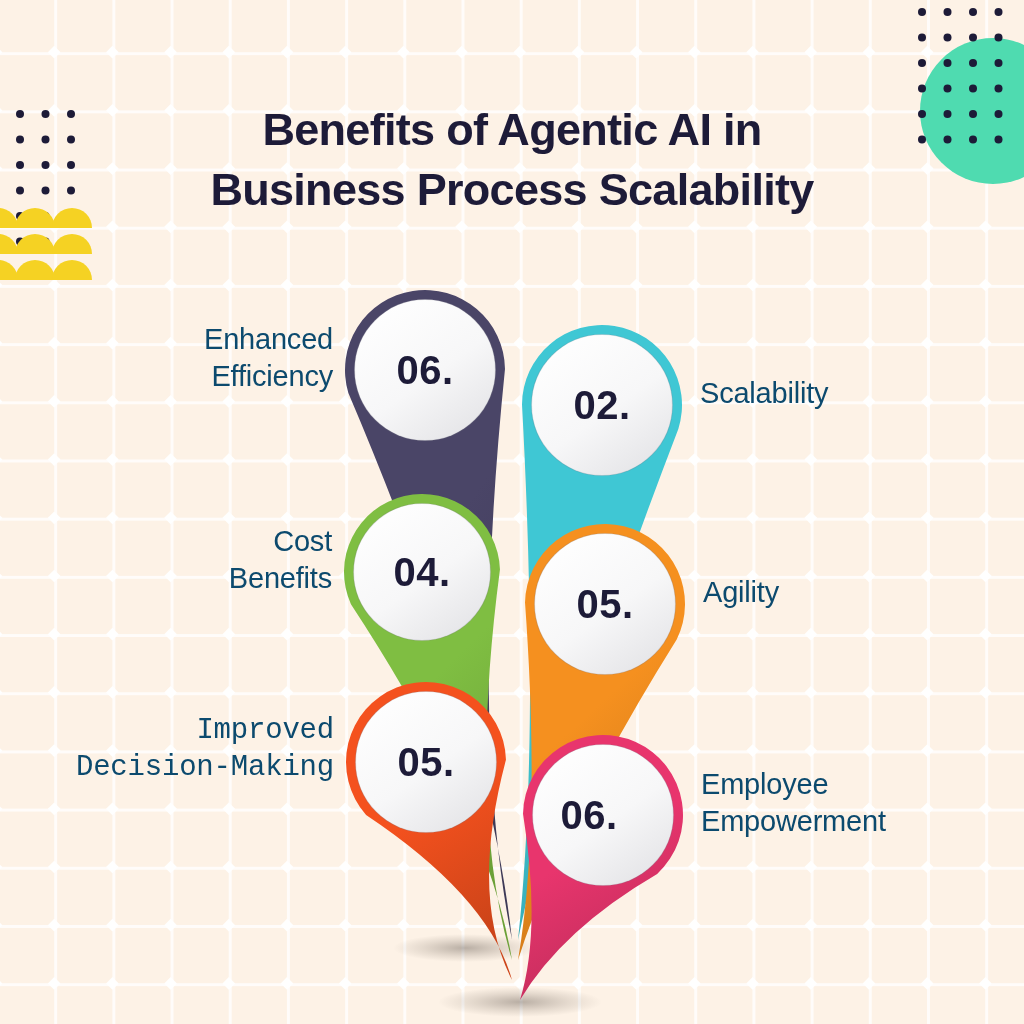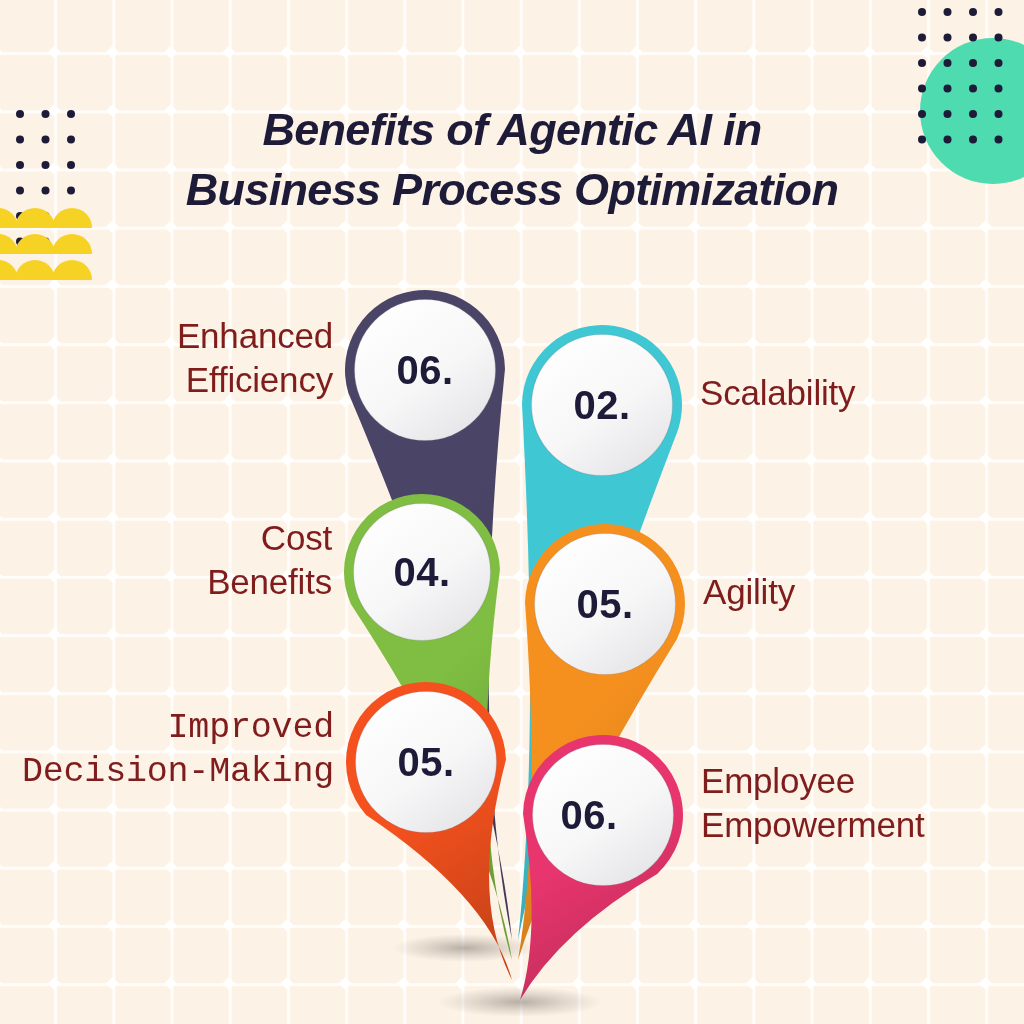--- a/index.html
+++ b/index.html
@@ -55,34 +55,34 @@
     position: absolute;
     left: 0; top: 100px;
     width: 1024px;
     text-align: center;
     color: #1d1b38;
     font-weight: 700;
     font-size: 45px;
     line-height: 1.34;
     letter-spacing: -0.7px;
   }
-  #title .line { display: block; white-space: nowrap; font-style: italic; }
+  #title .line { display: block; white-space: nowrap; }
 
   
   #pins {
     position: absolute;
     left: 0; top: 0;
     width: 1024px; height: 1024px;
   }
 
   
   .label {
     position: absolute;
-    color: #7f1d1d;
-    font-size: 35px;
+    color: #0c4a6e;
+    font-size: 29px;
     font-weight: 500;
     line-height: 1.27;
     letter-spacing: -0.2px;
     white-space: pre-line;
   }
   .label.left  { text-align: right; }
   .label.right { text-align: left; }
 
   
   .pin-num {
@@ -485,21 +485,21 @@
       <path d="M -16 48 A 20 20 0 0 1 24 48 Z" fill="#f5d223"></path>
       <path d="M 21 48 A 20 20 0 0 1 61 48 Z" fill="#f5d223"></path>
       <path d="M 58 48 A 20 20 0 0 1 98 48 Z" fill="#f5d223"></path>
       <path d="M -16 74 A 20 20 0 0 1 24 74 Z" fill="#f5d223"></path>
       <path d="M 21 74 A 20 20 0 0 1 61 74 Z" fill="#f5d223"></path>
       <path d="M 58 74 A 20 20 0 0 1 98 74 Z" fill="#f5d223"></path>
     </svg>
 
   <h1 id="title">
     <span class="line">Benefits of Agentic AI in</span>
-    <span class="line">Business Process Optimization</span>
+    <span class="line">Business Process Scalability</span>
   </h1>
 
   <svg id="pins" viewBox="0 0 1024 1024" width="1024" height="1024">
       <defs>
         <linearGradient id="whiteGrad" x1="0.15" y1="0" x2="0.85" y2="1">
           <stop offset="0%" stop-color="#ffffff"></stop>
           <stop offset="55%" stop-color="#f7f7f8"></stop>
           <stop offset="100%" stop-color="#e3e3e6"></stop>
         </linearGradient>
         <radialGradient id="shadowGrad">

